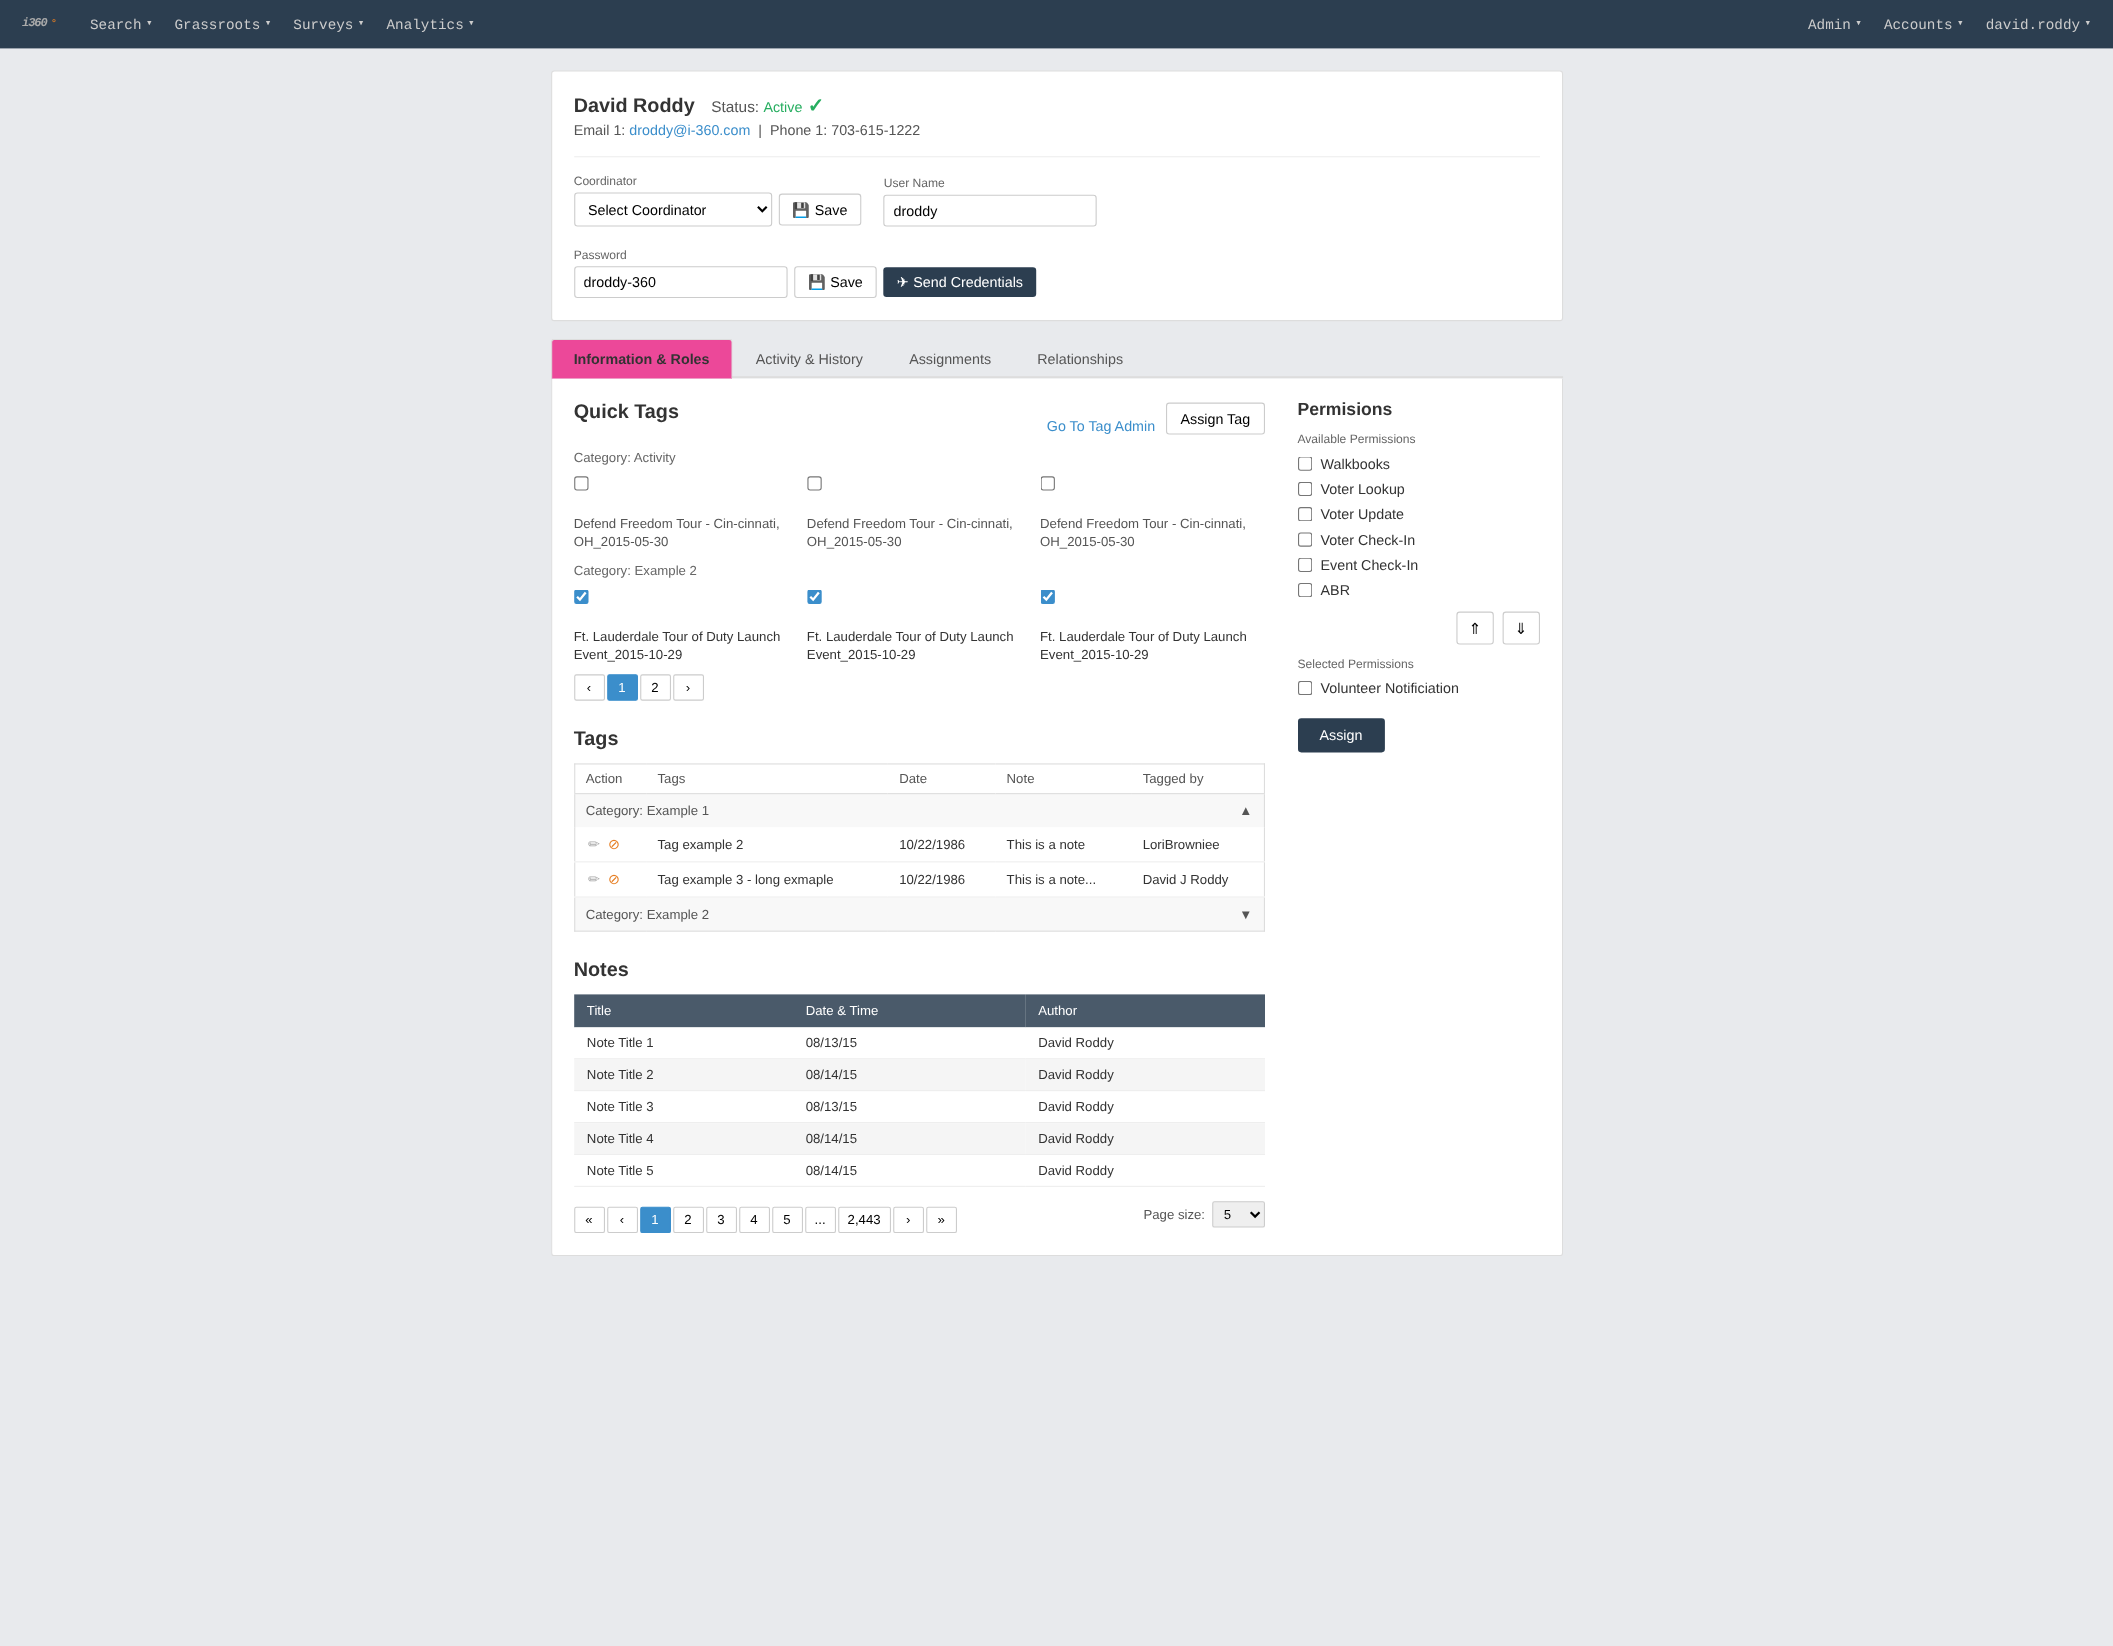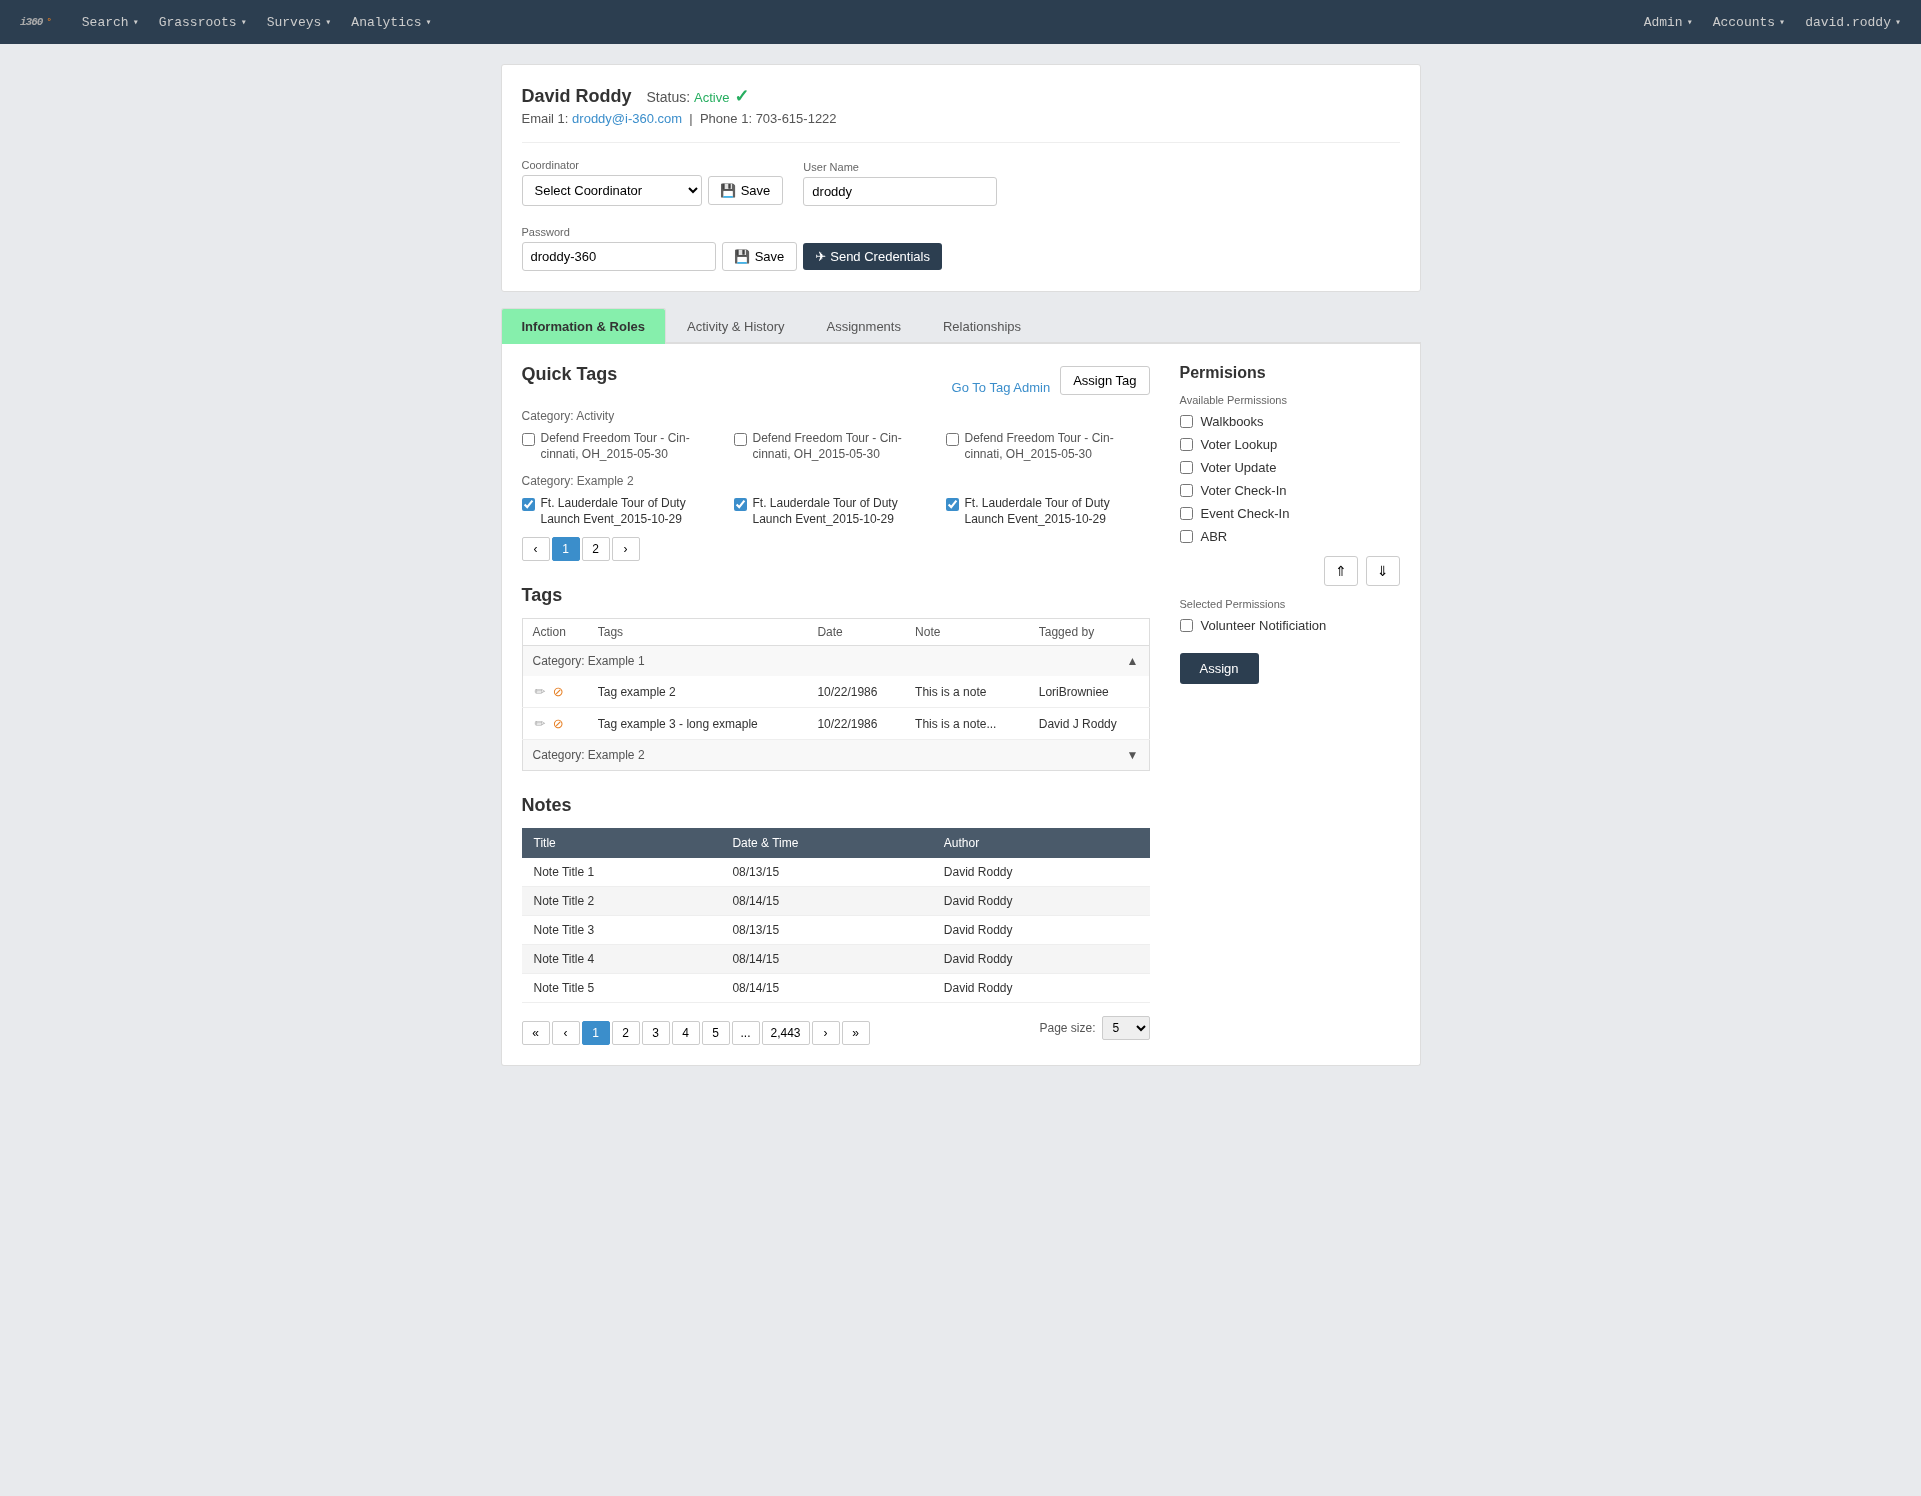--- a/index.html
+++ b/index.html
@@ -35,34 +35,34 @@
     .form-group { display: flex; flex-direction: column; gap: 4px; }
     .form-label { font-size: 11px; color: #666; }
     .form-select { padding: 6px 8px; border: 1px solid #ccc; border-radius: 3px; font-size: 13px; min-width: 180px; background: white; cursor: pointer; }
     .form-input { padding: 6px 8px; border: 1px solid #ccc; border-radius: 3px; font-size: 13px; min-width: 120px; }
     .btn-save { background: white; border: 1px solid #ccc; padding: 6px 12px; border-radius: 3px; cursor: pointer; font-size: 13px; display: flex; align-items: center; gap: 4px; }
     .btn-send { background: #2c3e50; color: white; border: none; padding: 6px 12px; border-radius: 3px; cursor: pointer; font-size: 13px; display: flex; align-items: center; gap: 4px; }
 
     
     .tabs { display: flex; border-bottom: 2px solid #ddd; margin-bottom: 0; }
     .tab { padding: 10px 20px; cursor: pointer; font-size: 13px; color: #555; border: 1px solid transparent; border-bottom: none; margin-bottom: -2px; }
-    .tab.active { background: #86efac; border-color: #ddd; border-bottom-color: white; color: #333; font-weight: bold; border-radius: 3px 3px 0 0; }
+    .tab.active { background: #ec4899; border-color: #ddd; border-bottom-color: white; color: #333; font-weight: bold; border-radius: 3px 3px 0 0; }
     .tab-content-card { background: white; border: 1px solid #ddd; border-top: none; border-radius: 0 0 3px 3px; padding: 20px; }
 
     
     .two-col { display: flex; gap: 30px; }
     .col-main { flex: 1; }
     .col-side { width: 220px; }
 
     
     .section-title { font-size: 18px; font-weight: bold; margin-bottom: 12px; }
     .section-header { display: flex; align-items: center; justify-content: space-between; margin-bottom: 12px; }
     .category-label { font-size: 12px; color: #666; margin-bottom: 8px; margin-top: 12px; }
     .tag-grid { display: grid; grid-template-columns: 1fr 1fr 1fr; gap: 8px; margin-bottom: 8px; }
-    .tag-item { display: flex; align-items: flex-start; gap: 6px; font-size: 12px; }
+    .tag-item { display: flex; align-items: flex-start; gap: 23px; font-size: 12px; flex-direction: column; }
     .tag-item input[type=checkbox] { margin-top: 2px; flex-shrink: 0; }
     .tag-item label { color: #555; line-height: 1.3; }
     .tag-item.checked label { color: #333; }
     .tag-item input[type=checkbox]:checked { accent-color: #3b8ecb; }
 
     
     .pagination { display: flex; gap: 2px; align-items: center; margin-top: 10px; }
     .page-btn { border: 1px solid #ccc; background: white; padding: 4px 8px; cursor: pointer; font-size: 12px; border-radius: 2px; min-width: 28px; text-align: center; }
     .page-btn.active { background: #3b8ecb; color: white; border-color: #3b8ecb; }
 

